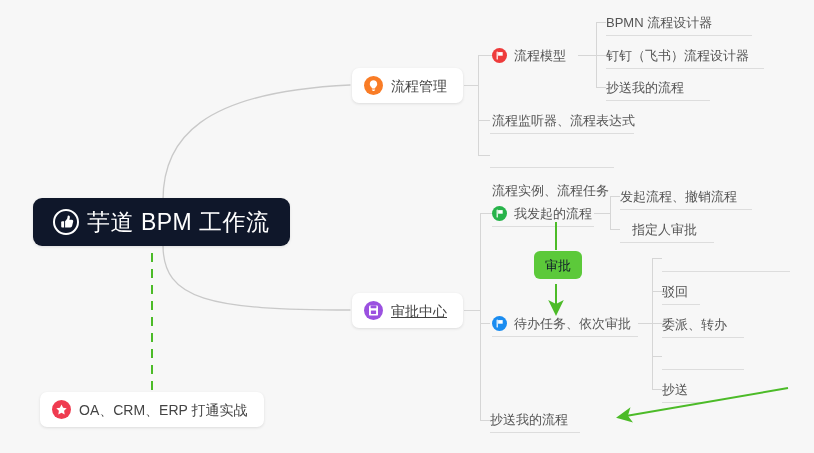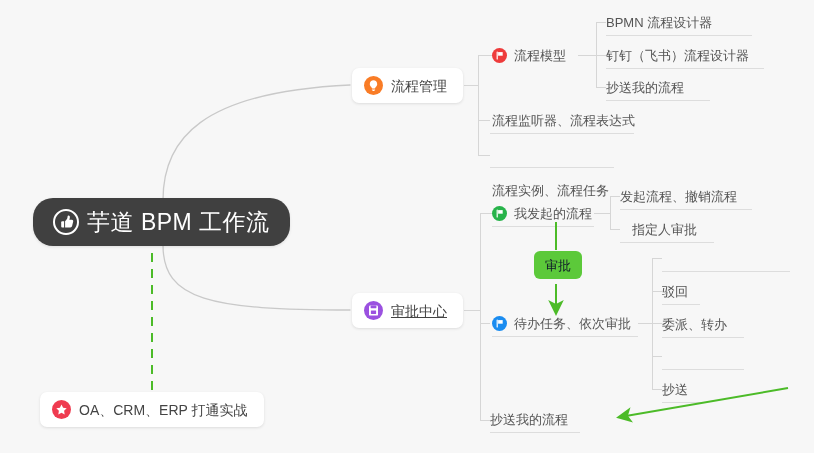--- a/index.html
+++ b/index.html
@@ -32,22 +32,22 @@
   .node {
     position: absolute;
     display: flex;
     align-items: center;
     box-sizing: border-box;
     white-space: nowrap;
   }
 
   
   .root-node {
-    background: #404040;
-    border-radius: 20px;
+    background: #0f172a;
+    border-radius: 9px;
     padding: 0 20px;
     height: 48px;
     box-shadow: 0 1px 3px rgba(0,0,0,0.10);
     color: #ffffff;
     font-size: 23px;
     letter-spacing: 0.5px;
   }
   .root-node .node-label { color: #ffffff; }
 
   

